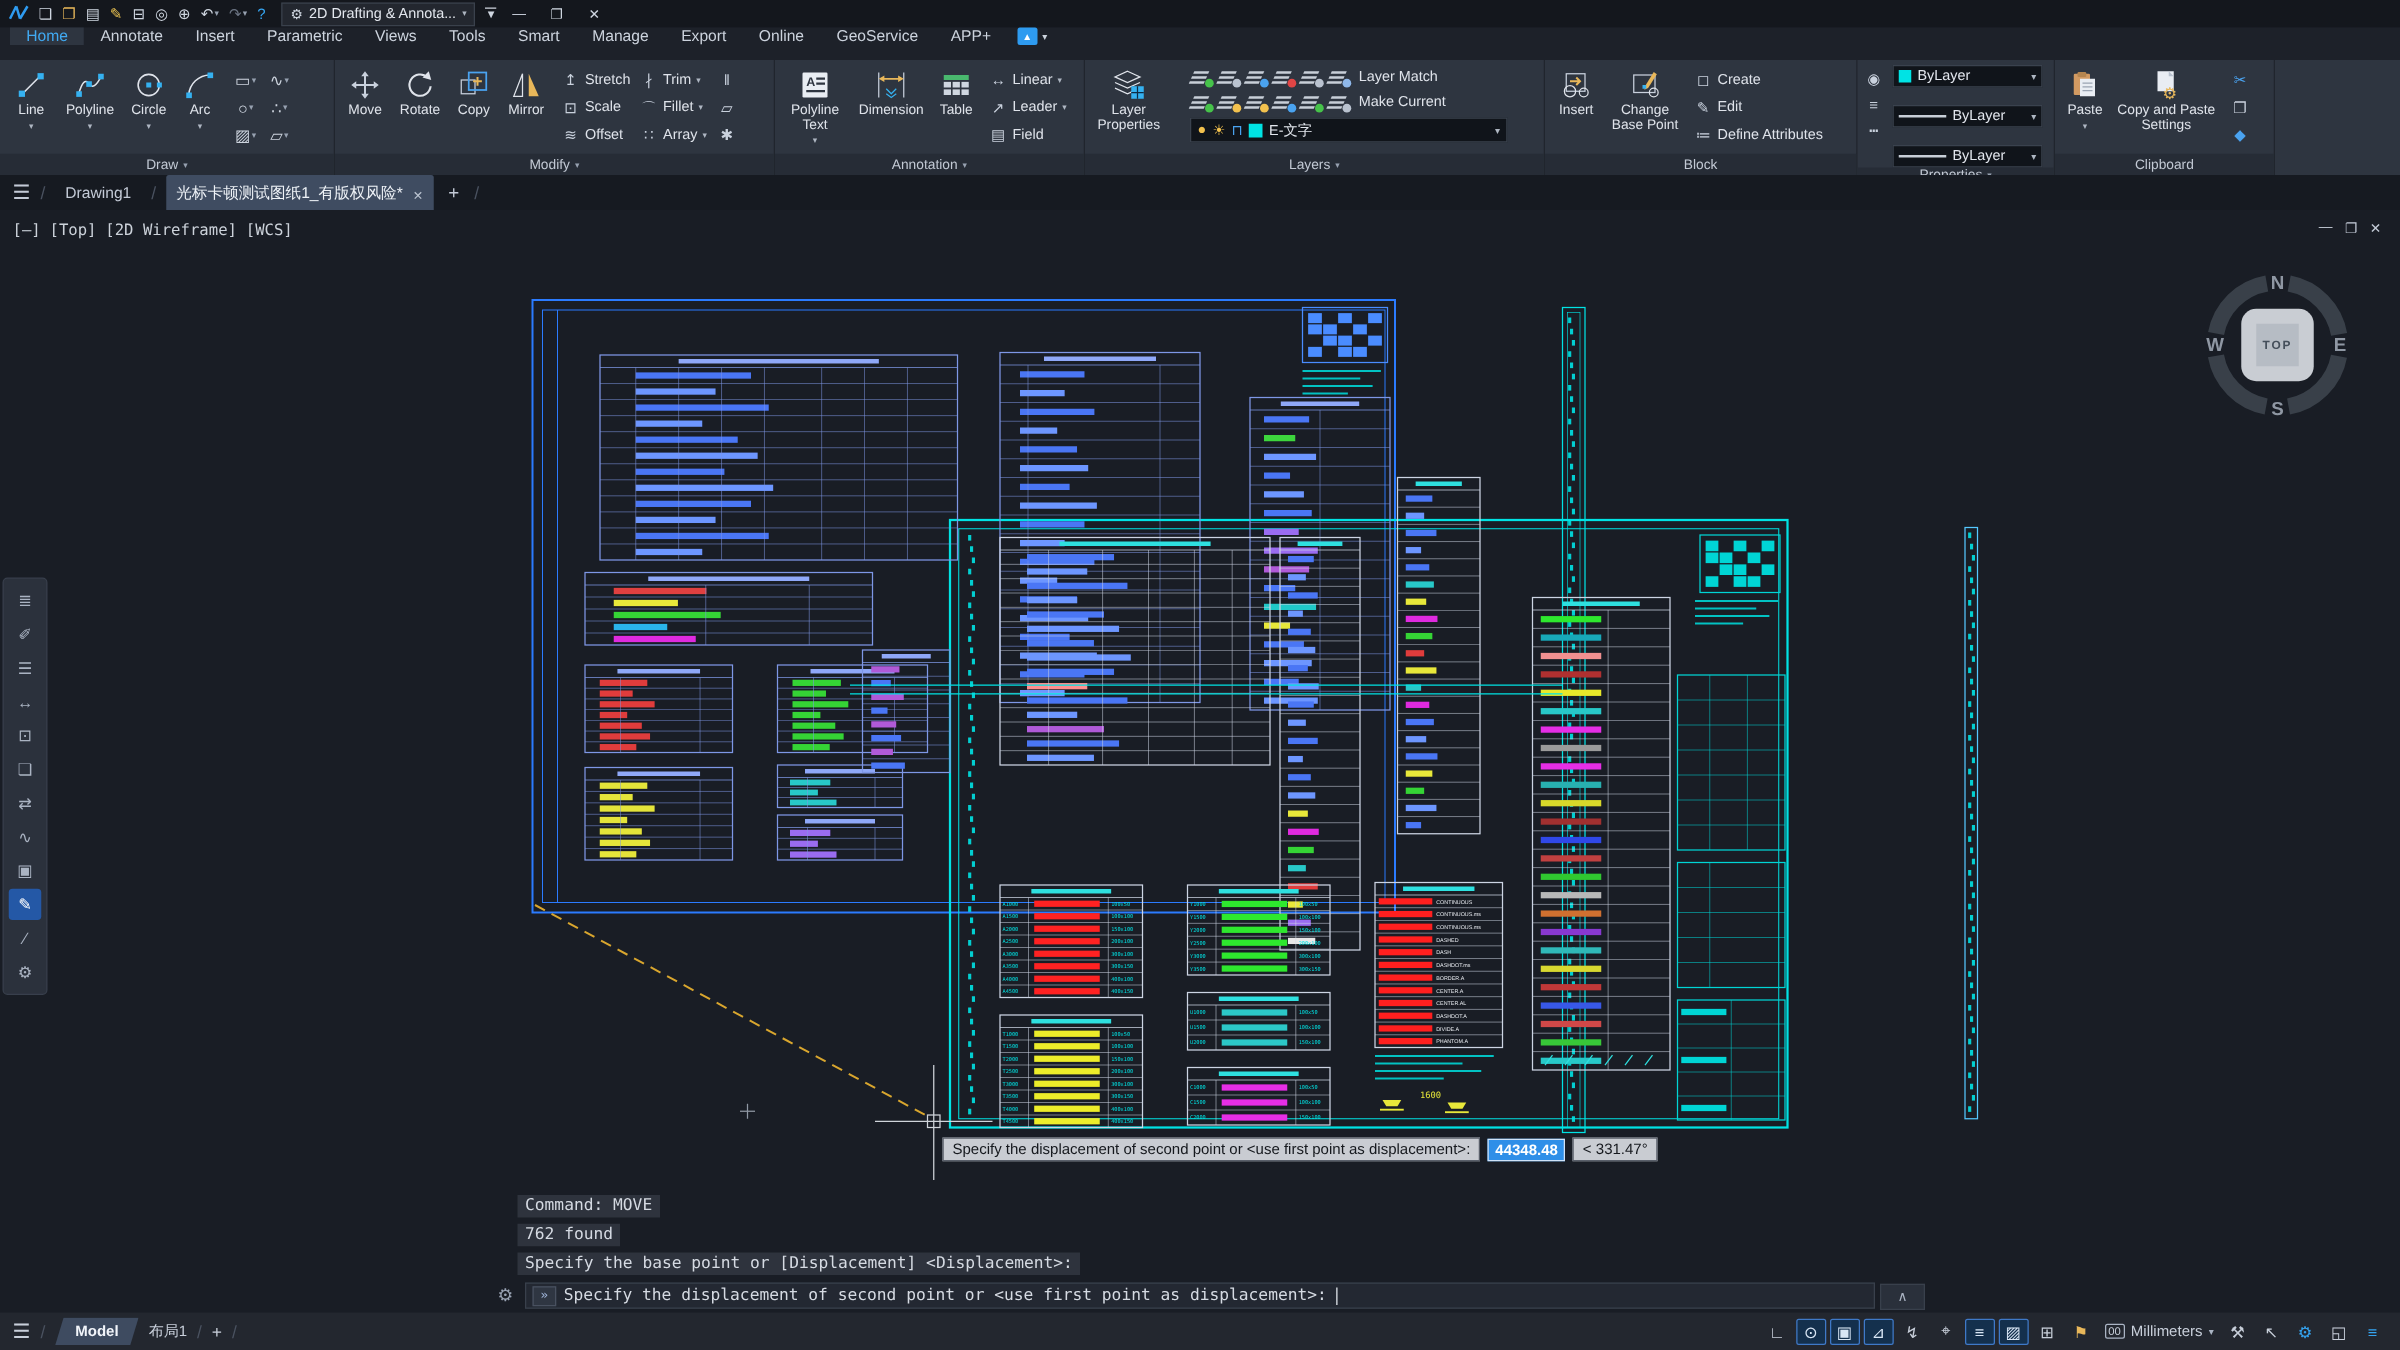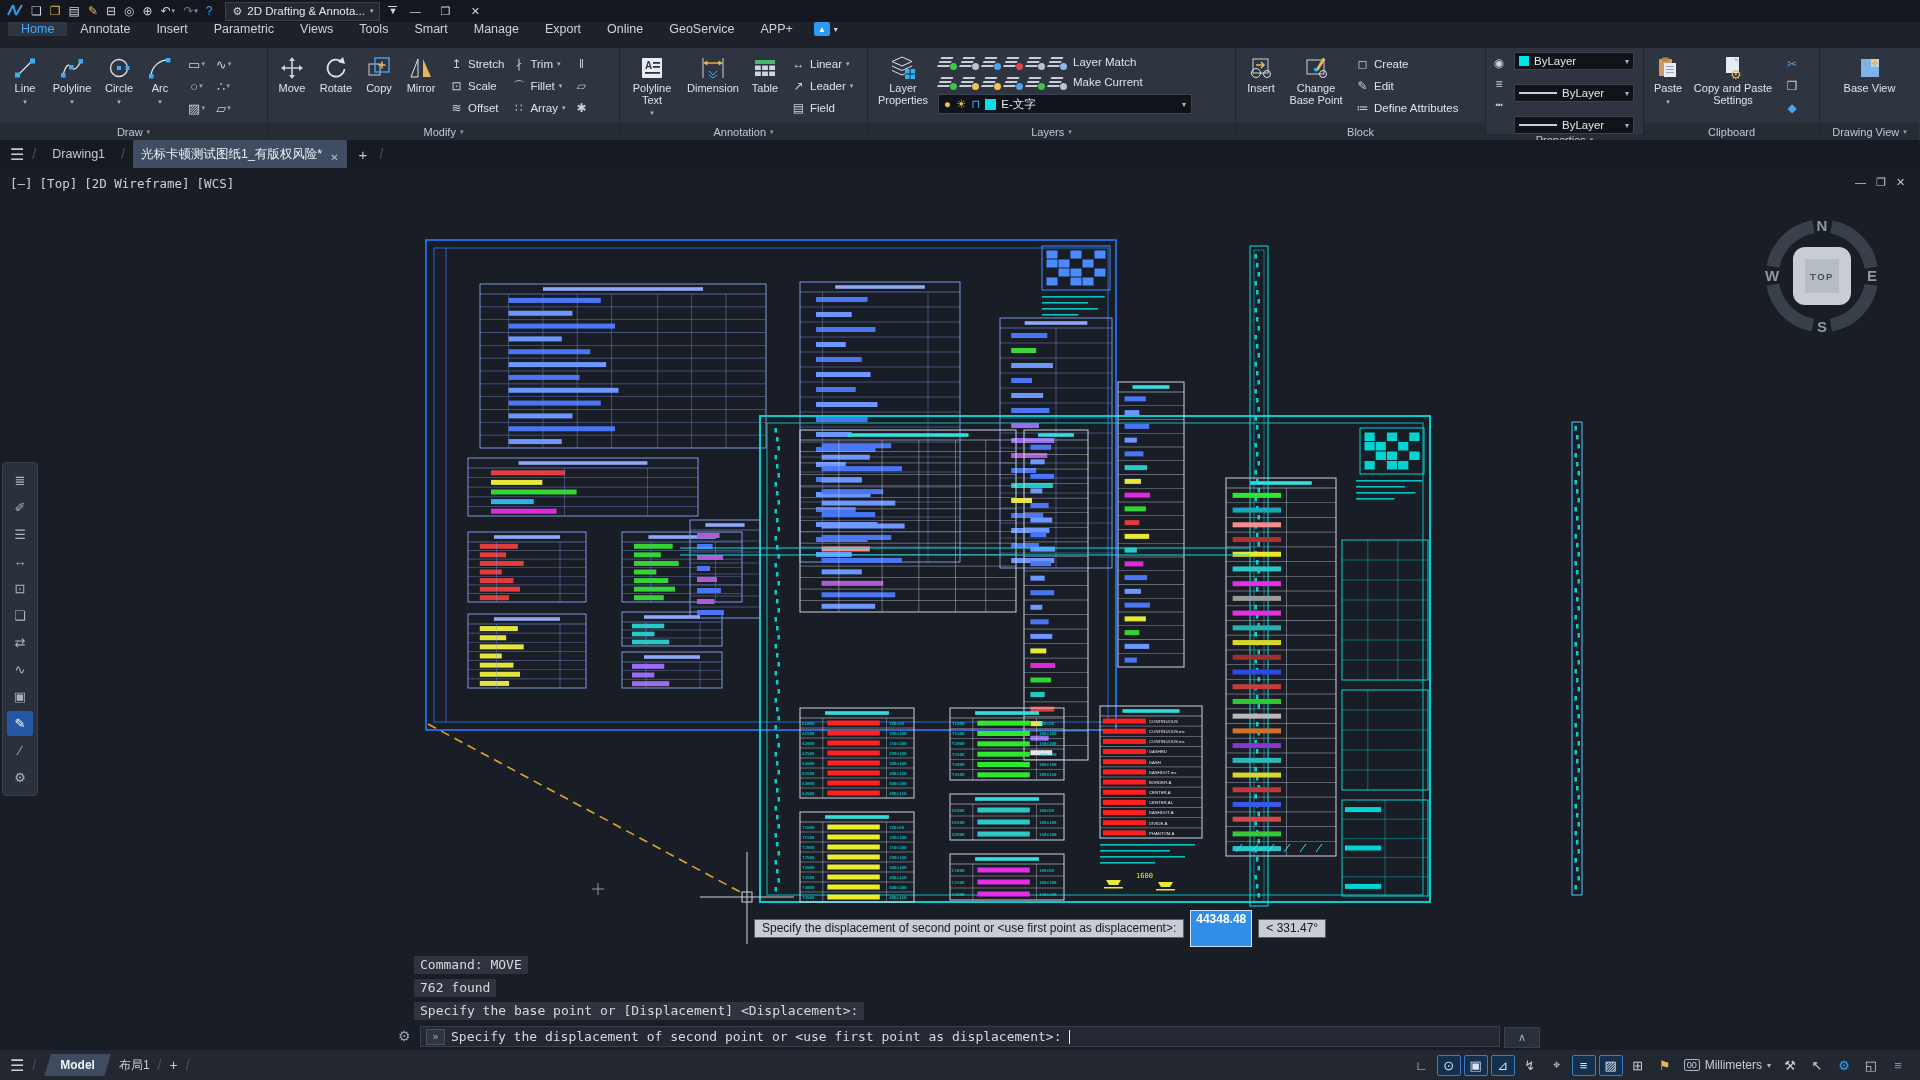--- a/index.html
+++ b/index.html
@@ -34,21 +34,21 @@
   .blab{min-height:12px}
   .bigbtn .car{font-size:7px;color:#aeb6c2;margin-top:1px}
   .dgrid{display:grid;grid-template-columns:repeat(2,27px);grid-auto-rows:22px;margin-left:3px;margin-top:1px}
   .dgrid .ic{display:flex;align-items:center;justify-content:center;color:#ccd3dd;font-size:13px}
   .mcol{display:flex;flex-direction:column;margin-left:5px;margin-top:1px}
   .mrow{display:flex;align-items:center;gap:4px;height:22px;font-size:11.5px;color:#dfe3ea;white-space:nowrap}
   .mic{width:15px;text-align:center;color:#c9d1dd;font-size:12px}
   .icol{display:flex;flex-direction:column;margin-left:4px;margin-top:1px}
   .icol .ic{height:22px;width:20px;display:flex;align-items:center;justify-content:center;color:#c9d1dd;font-size:12px}
   
-  .laywrap{display:flex;flex-direction:column;margin-left:2px}
+  .laywrap{display:flex;flex-direction:column;margin-left:16px}
   .lrow{display:flex;align-items:center;gap:3px;height:20px}
   .lyr{position:relative;width:19px;height:15px}
   .lyr .bars{position:absolute;left:3px;top:2px;width:12px;height:2px;background:#c8cfd8;transform:skewX(-24deg);box-shadow:0 4px 0 #c8cfd8,0 8px 0 #c8cfd8}
   .lyr .dot{position:absolute;right:0;bottom:0;width:7px;height:7px;border-radius:50%}
   .llabel{font-size:11.5px;color:#dfe3ea;margin-left:3px;white-space:nowrap}
   .lcombo{width:242px;height:18px;background:#10141a;border:1px solid #3a424e;display:flex;align-items:center;gap:5px;padding:0 5px;margin-top:2px;font-size:11.5px;color:#e3e7ee}
   .lcombo .sw{width:11px;height:11px;background:#00e3e4}
   .lcombo .sp{flex:1}
   .lcombo .car{font-size:8px;color:#aeb6c2}
   
@@ -79,21 +79,21 @@
   .cmdhist{position:absolute;left:414px;top:956px;display:flex;flex-direction:column;gap:5px;align-items:flex-start}
   .cline{background:rgba(74,80,92,.45);color:#d5dae2;font-family:"DejaVu Sans Mono",monospace;font-size:13px;padding:1px 6px 2px;white-space:pre}
   .cmdbar{position:absolute;left:420px;top:1026px;width:1080px;height:21px;background:#232832;border:1px solid #39404c;display:flex;align-items:center;gap:6px;padding:0 5px;box-sizing:border-box;font-family:"DejaVu Sans Mono",monospace;font-size:13px;color:#d5dae2}
   .cmdgear{position:absolute;left:398px;top:1028px;color:#98a2b3;font-size:14px}
   .promptchip{width:17px;height:14px;background:#2f3642;border:1px solid #495160;color:#9fb4d8;font-size:10px;display:flex;align-items:center;justify-content:center}
   .caret{display:inline-block;width:1px;height:14px;background:#e8ecf2;margin-left:2px}
   .cmdcollapse{position:absolute;left:1504px;top:1027px;width:34px;height:19px;background:#2a303b;border:1px solid #39404c;color:#aab3c2;display:flex;align-items:center;justify-content:center;font-size:11px}
   
   .dyntip{position:absolute;left:754px;top:910px;display:flex;gap:6px;align-items:center;font-size:12px}
   .tipbox{background:#c9ccd2;color:#15181d;border:1px solid #595f6a;padding:1px 7px 2px;white-space:nowrap}
-  .tipval{background:#2f8fe8;color:#fff;border:1px solid #cfe2f8;padding:1px 5px 20px;font-weight:bold}
+  .tipval{background:#2f8fe8;color:#fff;border:1px solid #cfe2f8;padding:1px 5px 1px;font-weight:bold}
   
   .statusbar{position:absolute;left:0;top:1050px;width:1920px;height:30px;background:#23272f;display:flex;align-items:center;padding:0 10px;box-sizing:border-box;gap:8px}
   .sbmenu{color:#c8cfda;font-size:16px}
   .modelchip{background:#3e4b60;color:#f2f5fa;font-weight:bold;font-size:12px;padding:4px 16px;clip-path:polygon(10% 0,100% 0,90% 100%,0 100%)}
   .laytab{color:#c8cfda;font-size:12px}
   .plus{color:#c8cfda;font-size:14px}
   .sbright{margin-left:auto;display:flex;align-items:center;gap:3px}
   .sic{width:24px;height:21px;display:flex;align-items:center;justify-content:center;color:#c8cfda;font-size:13px;border-radius:2px;box-sizing:border-box}
   .sic.on{background:#14304d;border:1px solid #3f79c8;color:#d9e6f5}
   .units{display:flex;align-items:center;gap:5px;margin:0 4px;color:#c8cfda}
@@ -624,38 +624,20 @@
           <span class="ic">
             <span style="color: rgb(74, 163, 240);">◆</span>
           </span>
         </div>
     </div>
     <div class="pl">
         <span>Clipboard</span>
       </div>
   </div>
 
-  <div class="panel" style="width:99px;border-right:none">
-    <div class="pc" style="justify-content:center">
-      <div class="bigbtn" style="width:56px">
-        <span class="bico">
-            <svg width="26" height="26" viewBox="0 0 26 26">
-              <path d="M4 4 h10 v8 h8 v10 H4 Z" fill="#7fb3e8"></path>
-              <path d="M14 4 h8 v8 h-8 Z" fill="#b8d2f0"></path>
-              <path d="M18 5 v6 M15 8 h6" stroke="#e8b75a" stroke-width="1.8"></path>
-            </svg>
-          </span>
-        <span class="blab">Base View</span>
-      </div>
-    </div>
-    <div class="pl">
-        <span>Drawing View</span>
-        <span class="car">▾</span>
-      </div>
-  </div>
 </div>
 
 <div class="docbar">
   <span class="docmenu">☰</span>
   <span class="sep">/</span>
   <span class="dtab">Drawing1</span>
   <span class="sep">/</span>
   <span class="dtab active">
     <span>光标卡顿测试图纸1_有版权风险*</span>
     <span class="x">✕</span>

